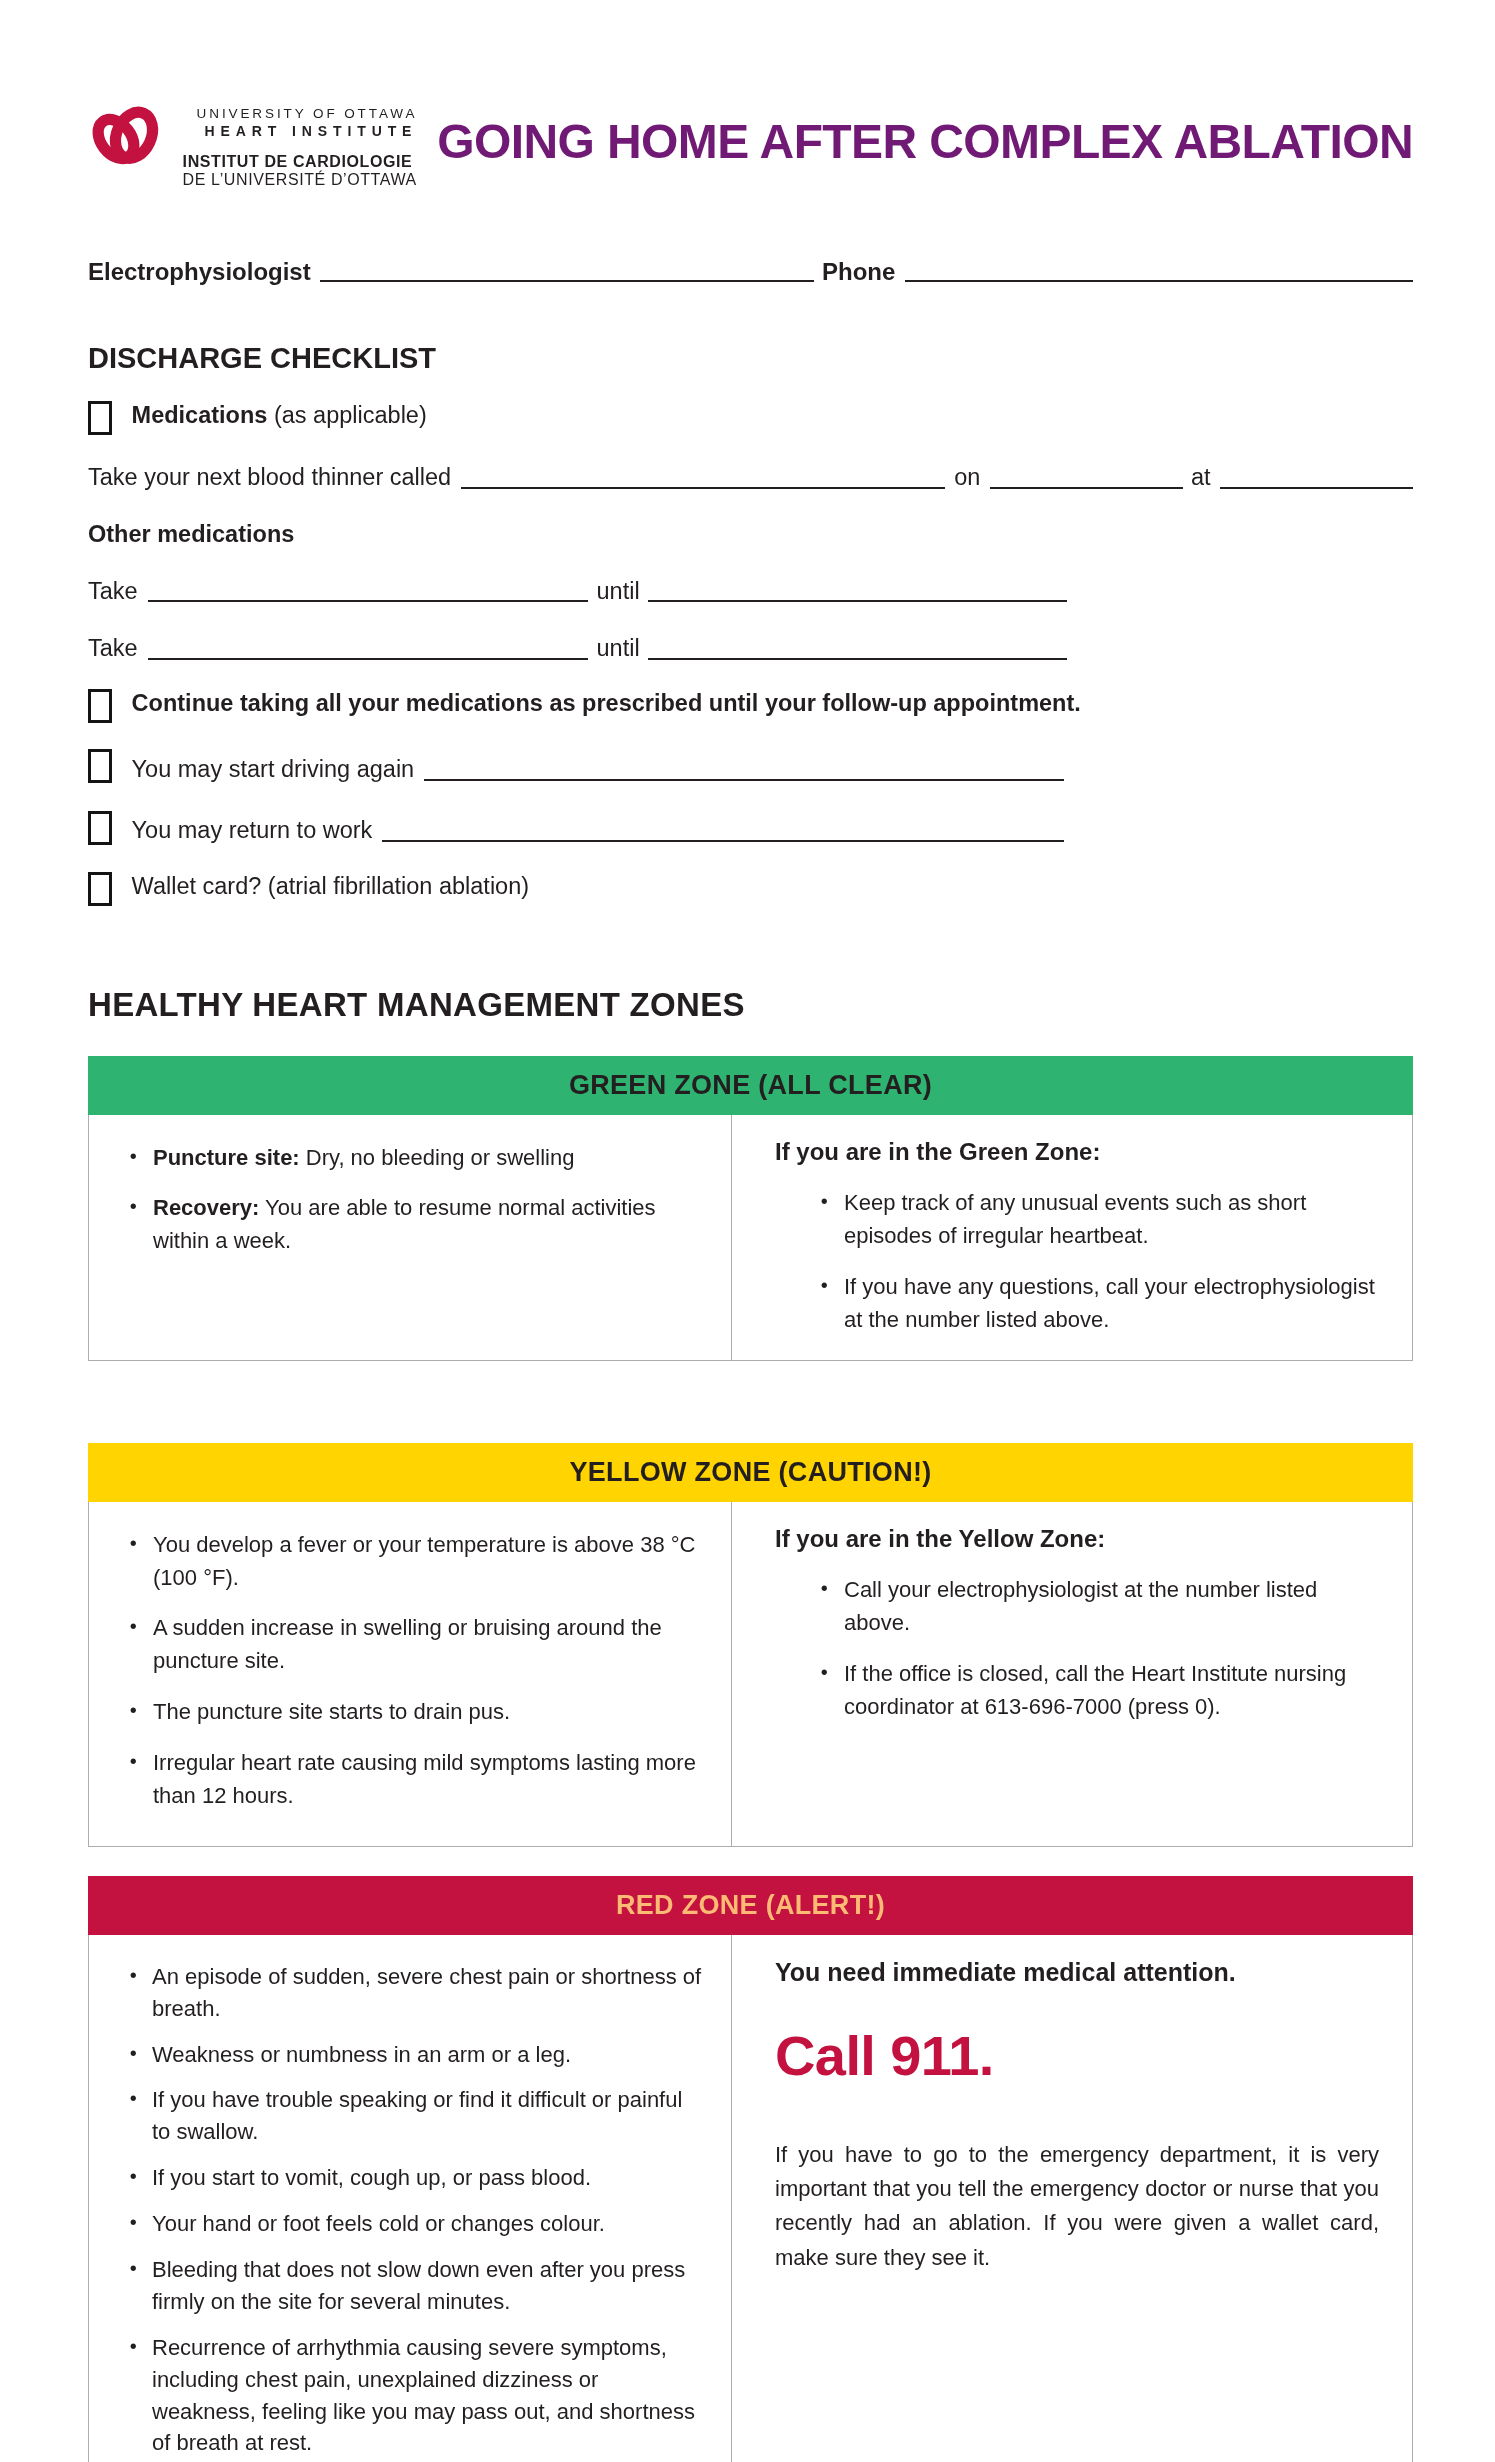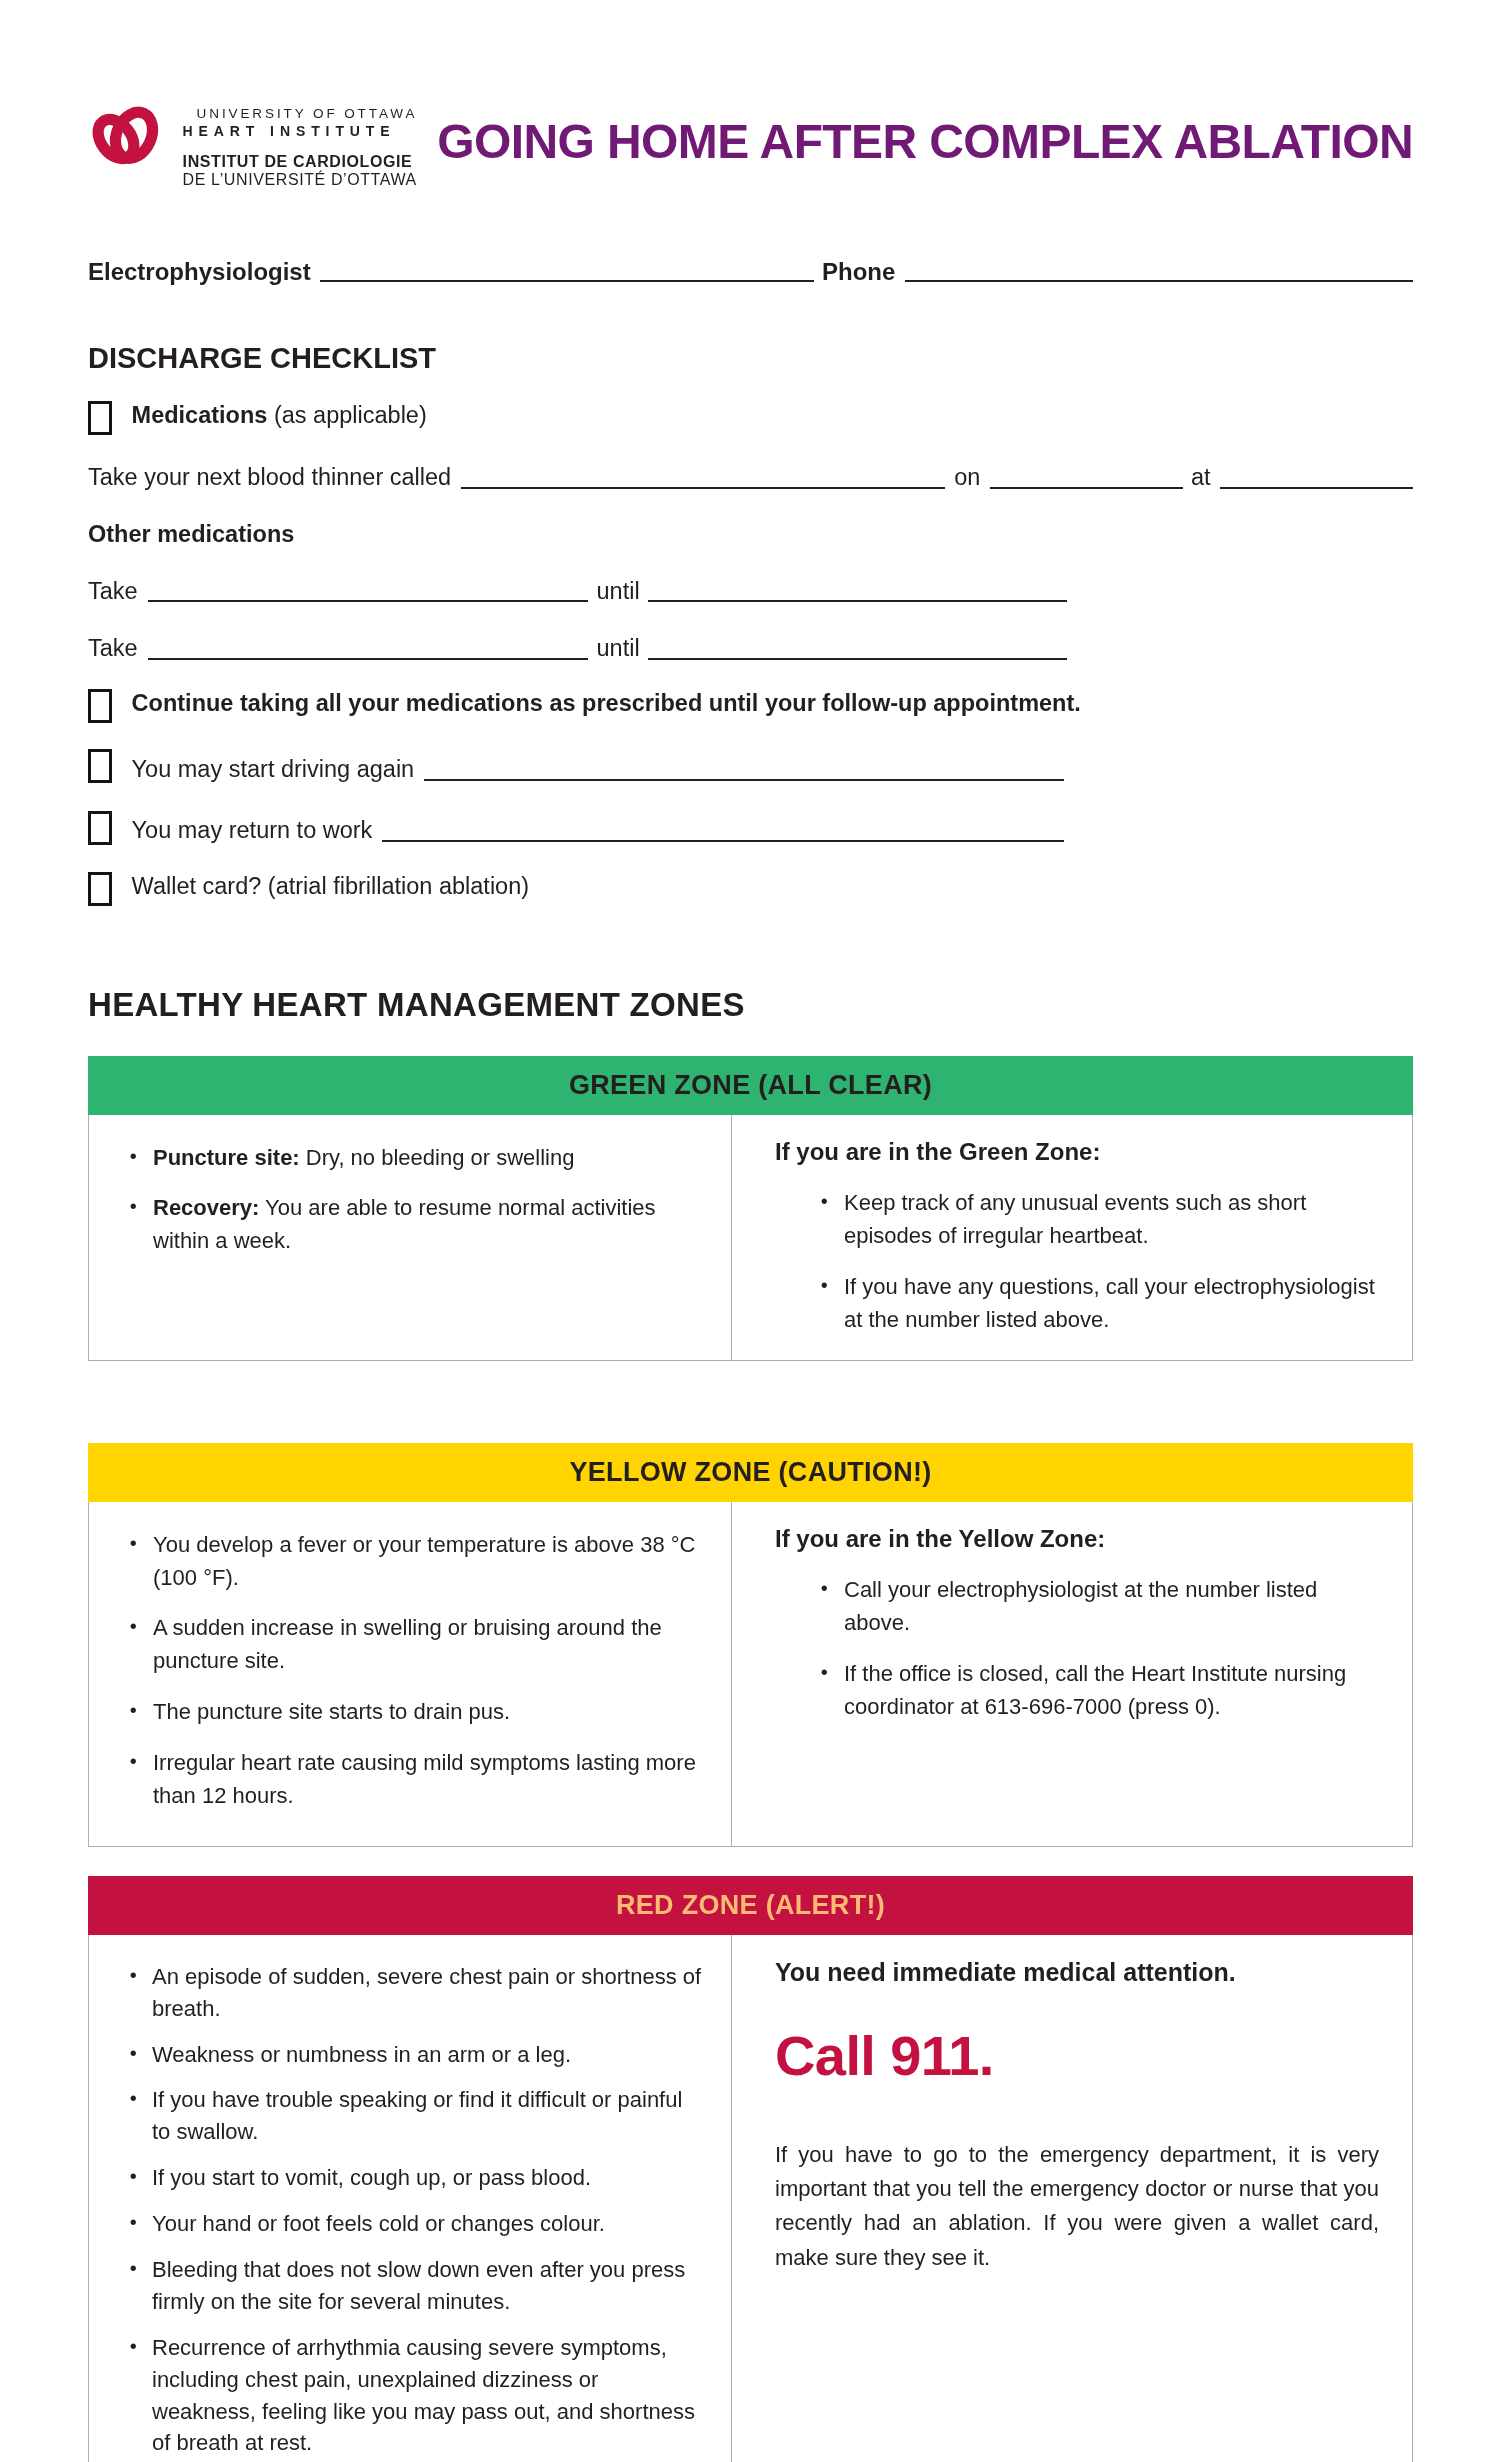--- a/index.html
+++ b/index.html
@@ -12,21 +12,21 @@
     box-sizing:border-box;
     padding:103px 82px 0 88px;
     overflow:hidden;
   }
   
   .header{display:flex;justify-content:space-between;align-items:flex-start;}
   .logo{display:flex;gap:17.6px;align-items:flex-start;}
   .heart{width:77px;height:69px;flex:none;}
   .wordmark{margin-top:3.5px;line-height:1;}
   .wm1{font-size:13.5px;letter-spacing:2.9px;padding-left:14px;}
-  .wm2{font-size:14px;font-weight:700;letter-spacing:5.9px;margin-top:4.1px;}
+  .wm2{font-size:14px;font-weight:700;letter-spacing:5.9px;margin-top:4.1px;text-align:right;}
   .wm3{font-size:16px;font-weight:700;letter-spacing:0.6px;margin-top:16px;}
   .wm4{font-size:16px;letter-spacing:0.6px;margin-top:2.3px;}
   .title{font-size:48px;font-weight:700;letter-spacing:-0.6px;margin-top:10.6px;text-align:right;}
   
   .contact{display:flex;align-items:flex-end;margin-top:66px;font-size:24px;}
   .lbl{font-weight:700;flex:none;}
   .fill{border-bottom:2.3px solid #231F20;height:26px;margin:0 8.2px 3.5px 9.4px;}
   .f1{flex:1.02;}
   .f2{flex:1.05;margin-right:0;}
   

